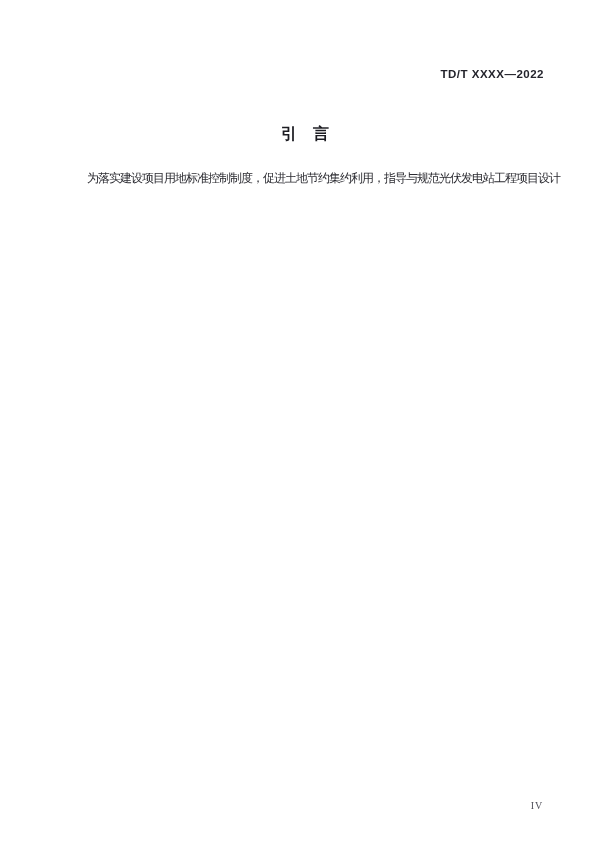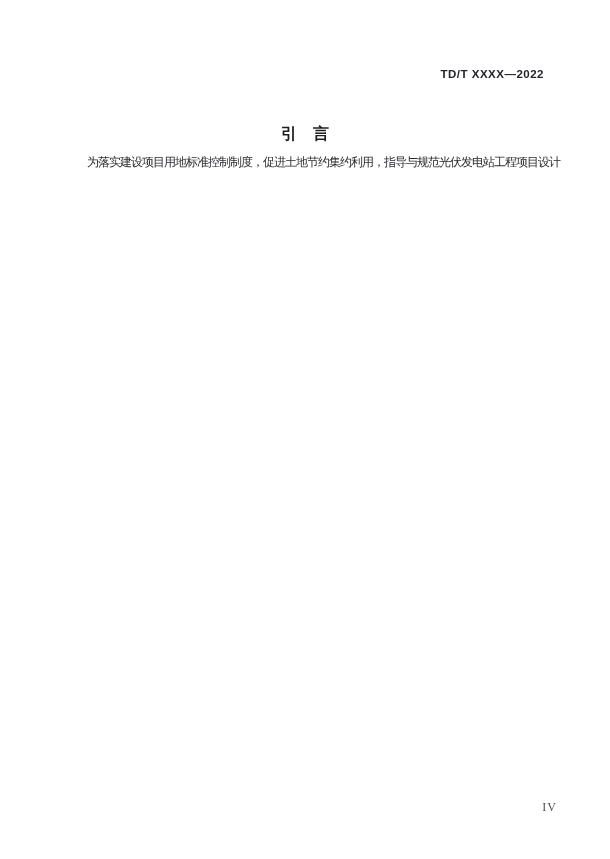--- a/index.html
+++ b/index.html
@@ -35,43 +35,43 @@
     font-family: "Liberation Sans", "DejaVu Sans", sans-serif;
     font-size: 16px;
     line-height: 30px;
     font-weight: 700;
     color: #1c1c22;
     white-space: pre;
     margin-top: 8px;
   }
   .intro-paragraph {
     position: absolute;
-    top: 153px;
+    top: 169px;
     left: 63px;
     width: 502px;
     font-family: "Liberation Serif", "DejaVu Serif", serif;
     font-size: 12px;
     line-height: 19px;
     letter-spacing: -1px;
     color: #2b2b31;
   }
   .para-line {
     white-space: nowrap;
   }
   .para-line.first {
     text-indent: 24px;
   }
   .page-number {
     position: absolute;
     top: 800px;
     left: 517px;
     width: 40px;
-    text-align: right;
+    text-align: center;
     font-family: "Liberation Serif", "DejaVu Serif", serif;
-    font-size: 12px;
+    font-size: 10px;
     letter-spacing: 1px;
     color: #50505a;
   }
 </style>
 </head>
 <body>
 
 <div class="page">
 
   <div class="doc-number">TD/T XXXX—2022</div>

